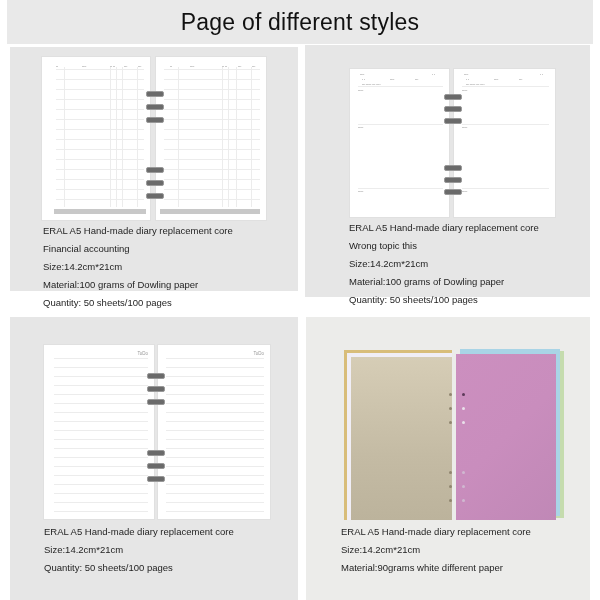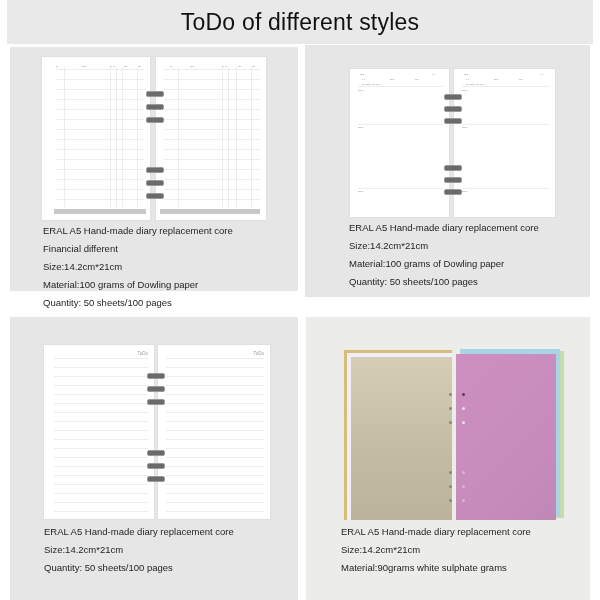--- a/index.html
+++ b/index.html
@@ -47,21 +47,21 @@
   .vline { position: absolute; width: 1px; background: #ececec; }
   .footer-bar { position: absolute; height: 5px; background: #c8c8c8; }
   .tiny { position: absolute; font-size: 3px; color: #aaa; }
   .todo { position: absolute; font-size: 4.5px; color: #999; }
   .hole { position: absolute; width: 3px; height: 3px; border-radius: 50%; }
 </style>
 </head>
 <body>
 
 <div class="title-bar">
-  <h1>ToDo of different styles</h1>
+  <h1>Page of different styles</h1>
 </div>
 
 <div class="panel p1">
   <div class="book" style="left:32px; top:10px; width:224px; height:163px;">
     <div class="page" style="left:0; width:108px;">
       <div class="tiny" style="left:14px;top:7px;">▪▪</div>
       <div class="tiny" style="left:40px;top:7px;">▪▪▪▪</div>
       <div class="tiny" style="left:68px;top:7px;">▪▪ ▪▪</div>
       <div class="tiny" style="left:82px;top:7px;">▪▪▪</div>
       <div class="tiny" style="left:96px;top:7px;">▪▪▪</div>
@@ -115,21 +115,21 @@
     </div>
     <div class="ring" style="left:104px;top:34px;"></div>
     <div class="ring" style="left:104px;top:47px;"></div>
     <div class="ring" style="left:104px;top:60px;"></div>
     <div class="ring" style="left:104px;top:110px;"></div>
     <div class="ring" style="left:104px;top:123px;"></div>
     <div class="ring" style="left:104px;top:136px;"></div>
   </div>
   <div class="caption" style="top:175px; left:33px;">
     <div>ERAL A5 Hand-made diary replacement core</div>
-    <div>Financial different</div>
+    <div>Financial accounting</div>
     <div>Size:14.2cm*21cm</div>
     <div>Material:100 grams of Dowling paper</div>
     <div>Quantity: 50 sheets/100 pages</div>
   </div>
 </div>
 
 <div class="panel p2">
   <div class="book" style="left:45px; top:24px; width:205px; height:148px;">
     <div class="page" style="left:0; width:99px;">
       <div class="tiny" style="left:10px;top:3px;">▪▪▪▪</div>
@@ -161,20 +161,21 @@
     </div>
     <div class="ring" style="left:94px;top:25px;"></div>
     <div class="ring" style="left:94px;top:37px;"></div>
     <div class="ring" style="left:94px;top:49px;"></div>
     <div class="ring" style="left:94px;top:96px;"></div>
     <div class="ring" style="left:94px;top:108px;"></div>
     <div class="ring" style="left:94px;top:120px;"></div>
   </div>
   <div class="caption" style="top:174px; left:44px;">
     <div>ERAL A5 Hand-made diary replacement core</div>
+    <div>Wrong topic this</div>
     <div>Size:14.2cm*21cm</div>
     <div>Material:100 grams of Dowling paper</div>
     <div>Quantity: 50 sheets/100 pages</div>
   </div>
 </div>
 
 <div class="panel p3">
   <div class="book" style="left:34px; top:28px; width:226px; height:174px;">
     <div class="page" style="left:0; width:110px;">
       <div class="todo" style="right:6px;top:6px;">ToDo</div>
@@ -251,15 +252,15 @@
     <div class="hole" style="left:124px;top:43px;background:#5d3a5a;"></div>
     <div class="hole" style="left:124px;top:57px;background:#e9e0ea;"></div>
     <div class="hole" style="left:124px;top:71px;background:#e9e0ea;"></div>
     <div class="hole" style="left:124px;top:121px;background:#d0b8d0;"></div>
     <div class="hole" style="left:124px;top:135px;background:#d0b8d0;"></div>
     <div class="hole" style="left:124px;top:149px;background:#d0b8d0;"></div>
   </div>
   <div class="caption" style="top:206px; left:35px;">
     <div>ERAL A5 Hand-made diary replacement core</div>
     <div>Size:14.2cm*21cm</div>
-    <div>Material:90grams white sulphate grams</div>
+    <div>Material:90grams white different paper</div>
   </div>
 </div>
 
 </body></html>

